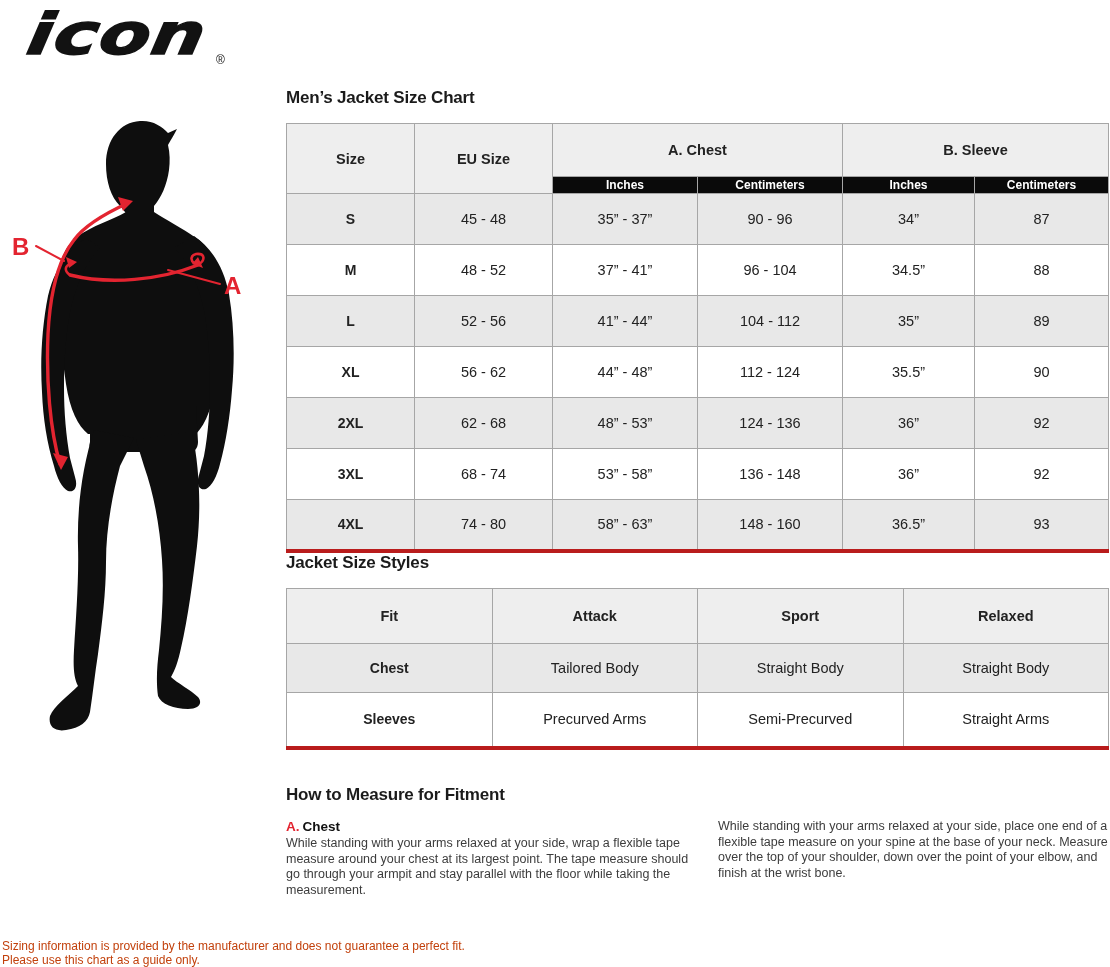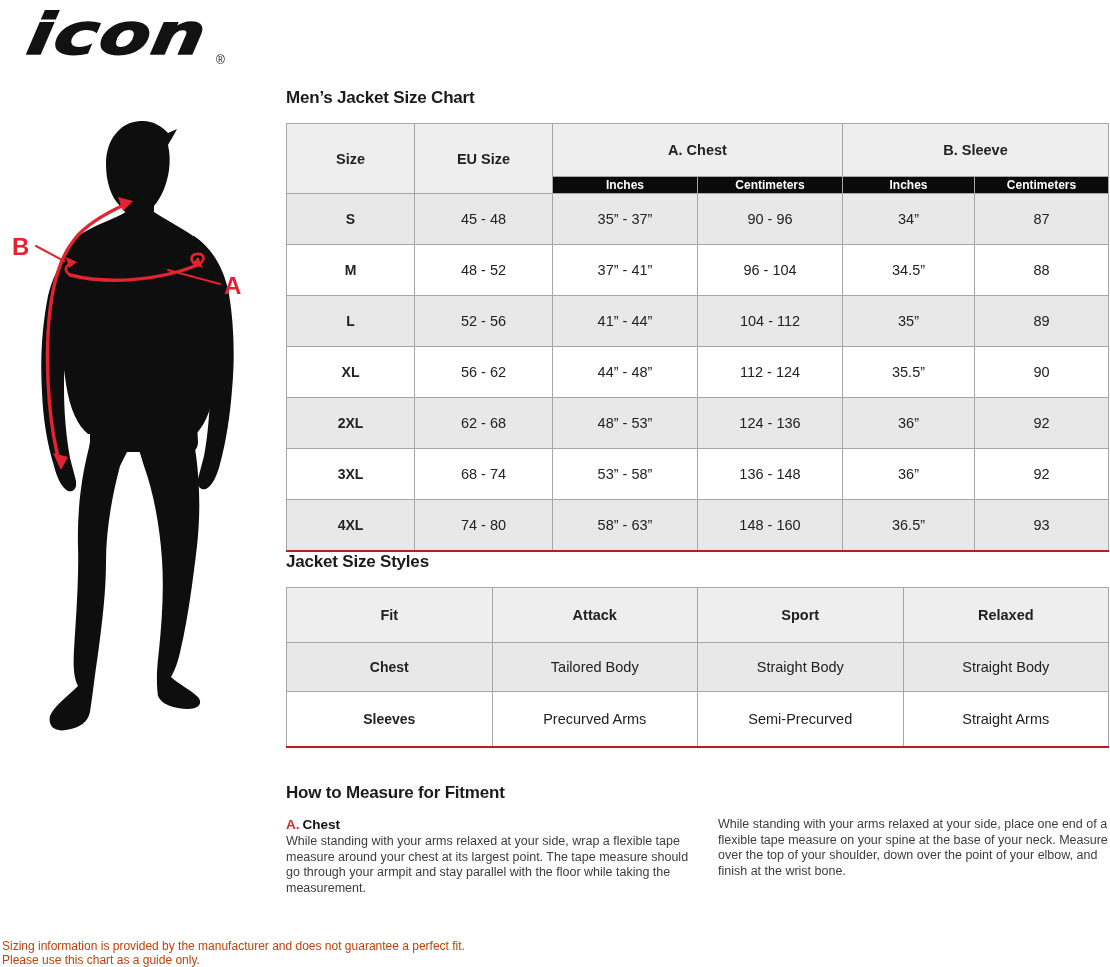--- a/index.html
+++ b/index.html
@@ -18,21 +18,21 @@
 
   
   #figure{position:absolute;left:0;top:98px;width:280px;height:662px;}
 
   
   #main{position:absolute;left:286px;top:88px;width:822px;}
   h1.sec,h2.sec{font-size:17px;font-weight:bold;color:#1b1b1b;letter-spacing:-0.2px;}
 
   table{border-collapse:collapse;width:822px;table-layout:fixed;}
   table, th, td{border:1px solid var(--table-border);}
-  table{border-bottom:2px solid #b91c1c;border-radius:19px;}
+  table{border-bottom:4px solid #b91c1c;border-radius:19px;}
   td,th{text-align:center;vertical-align:middle;color:#222;}
 
   #size-table{margin-top:15px;}
   #size-table .c1{width:128px}#size-table .c2{width:138px}
   #size-table .c3{width:145px}#size-table .c4{width:145px}
   #size-table .c5{width:132px}#size-table .c6{width:134px}
   #size-table tr.hdr th{height:53px;background:var(--table-header-bg);font-size:14.5px;font-weight:bold;}
   #size-table tr.bar th{height:17px;background:var(--subheader-bar-bg);color:#fff;font-size:12px;font-weight:bold;}
   #size-table tr.data td{height:51px;font-size:14.5px;}
   #size-table tr.data td.szc{font-weight:bold;font-size:14px;}

